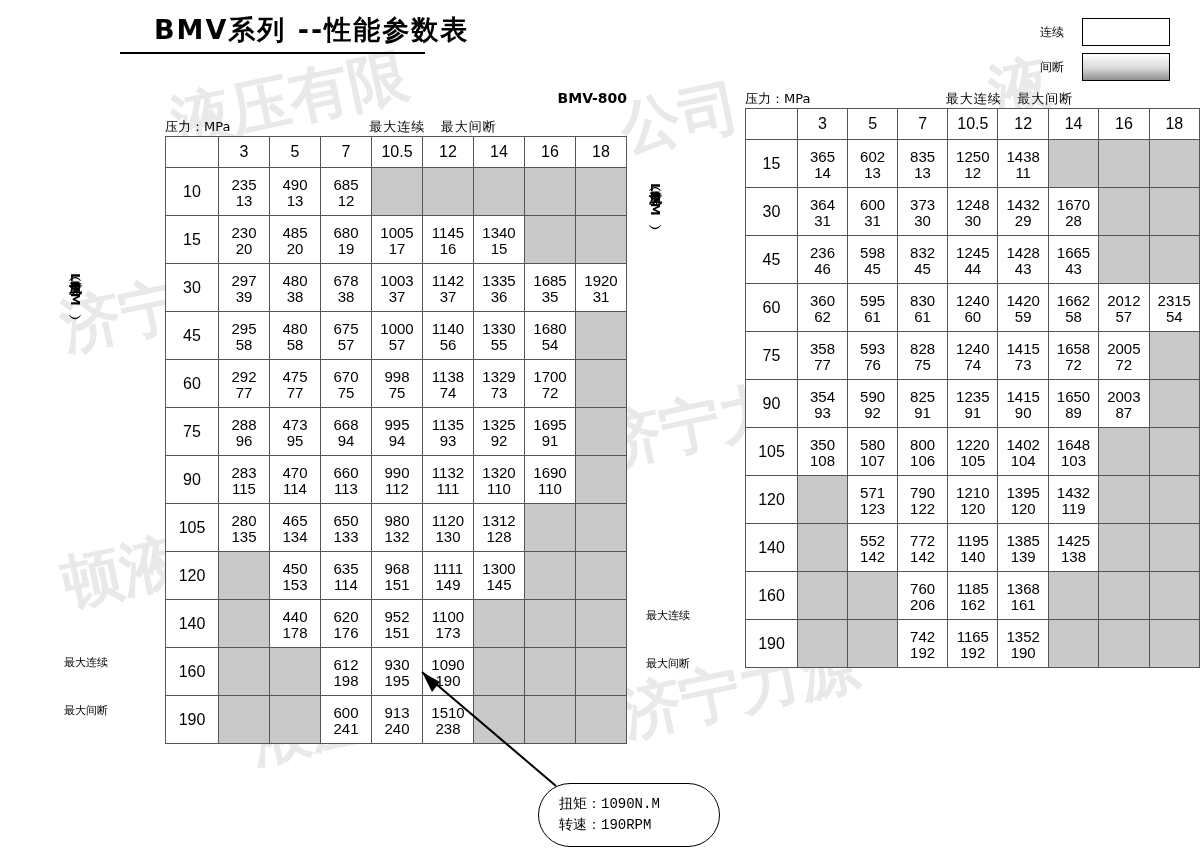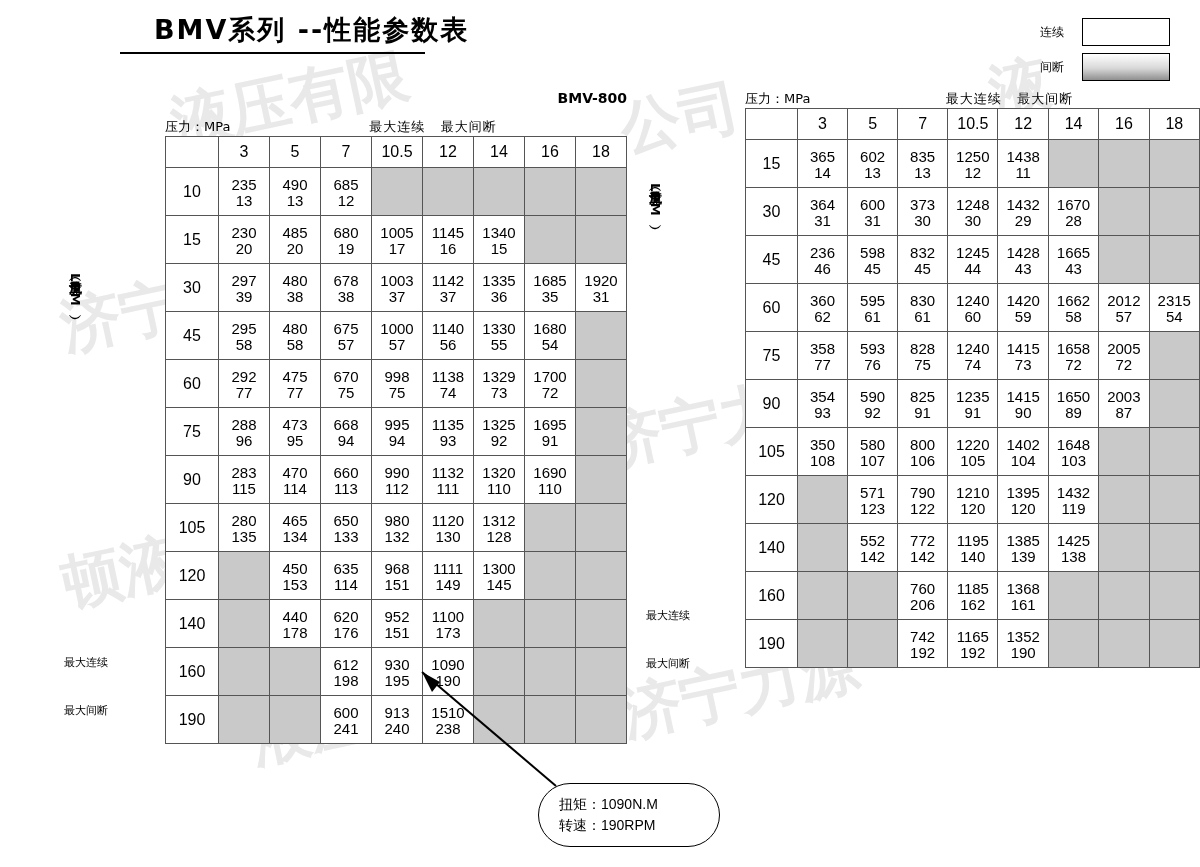--- a/index.html
+++ b/index.html
@@ -90,21 +90,21 @@
   }
   
   .callout{
     position:absolute;left:538px;top:783px;
     width:160px;height:62px;
     border:1px solid #000;border-radius:32px;
     background:#fff;
     display:flex;flex-direction:column;justify-content:center;
     padding-left:20px;
     font-size:14px;line-height:1.5;
-    font-family:Liberation Sans, sans-serif;
+    font-family:Liberation Mono, monospace;
     z-index:4;
   }
   svg.leader{position:absolute;left:0;top:0;width:1200px;height:867px;z-index:3;pointer-events:none;}
 </style>
 </head>
 <body>
 
 <div class="wm" style="left:170px;top:60px;">液压有限</div>
 <div class="wm" style="left:620px;top:78px;">公司</div>
 <div class="wm" style="left:990px;top:48px;">液</div>

